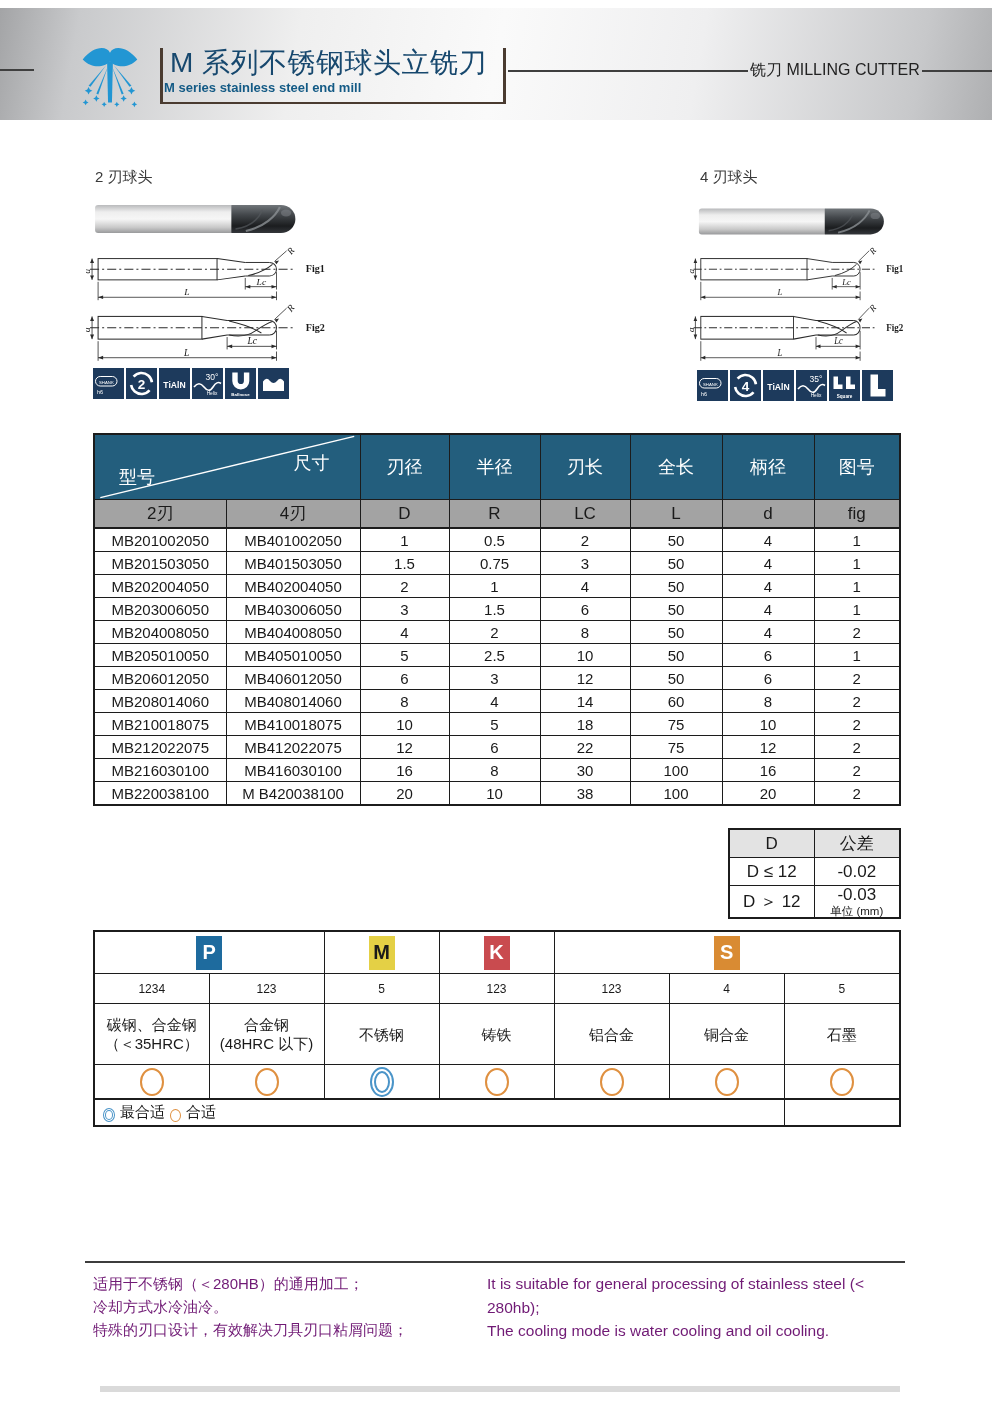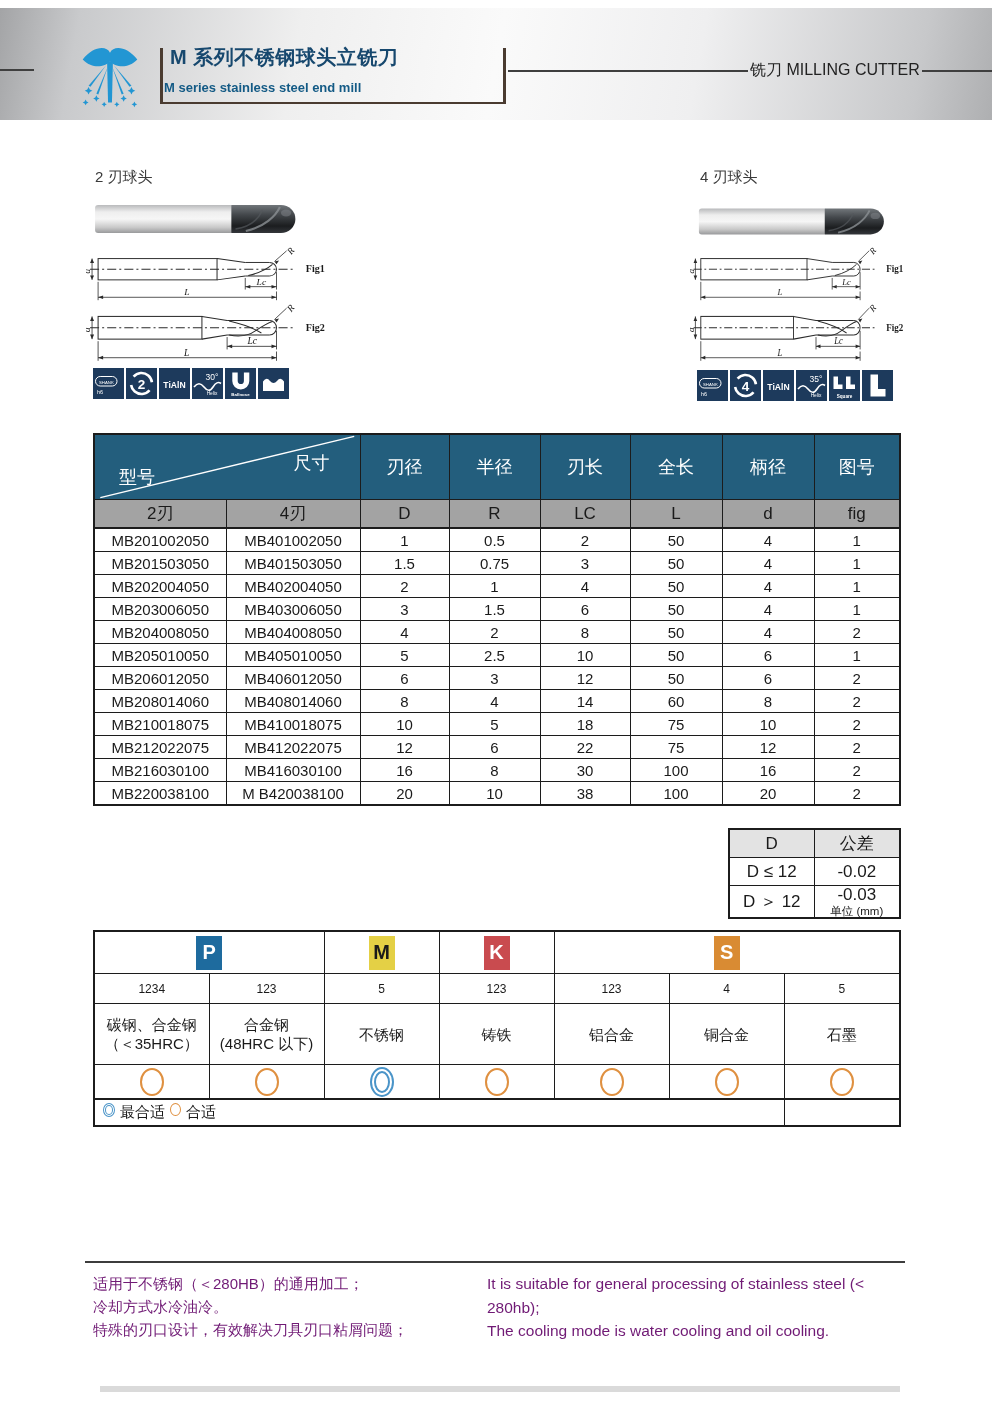--- a/index.html
+++ b/index.html
@@ -5,21 +5,21 @@
   html,body{margin:0;padding:0}
   body{width:992px;height:1403px;position:relative;background:#fff;
        font-family:"Liberation Sans",sans-serif;color:#1a1a1a;overflow:hidden}
   .abs{position:absolute}
 
   
   .top-band{top:8px;left:0;width:992px;height:112px;
     background:linear-gradient(100deg,#a3a4a6 0%,#c9cacc 8%,#efefef 30%,#fafafa 50%,#efeff0 70%,#c7c8ca 92%,#aeafb1 100%);}
   .hline{height:2px;background:#3f3f3f}
   .vbar{width:3px;background:#4a3b30}
-  .title-zh{left:170px;top:44px;font-size:20px;font-weight:bold;color:#17486e;letter-spacing:.5px;white-space:nowrap}
+  .title-zh{left:170px;top:44px;font-size:28px;font-weight:normal;color:#17486e;letter-spacing:.5px;white-space:nowrap}
   .title-en{left:164px;top:80px;font-size:13px;font-weight:bold;color:#135a85;white-space:nowrap}
   .title-underline{left:160px;top:102px;width:346px;height:2px;background:#4a3b30}
   .cat-label{left:750px;top:60px;font-size:16px;font-weight:normal;color:#222;white-space:nowrap}
 
   
   .sec-title{font-size:15px;color:#3a3a3a;white-space:nowrap}
   .badges{display:flex;gap:2px}
   .badge{width:31px;height:31px;background:var(--badge-navy,#1d3a5c);position:relative;flex:0 0 auto}
   .badge svg{display:block;width:100%;height:100%}
 
@@ -50,21 +50,21 @@
              font-size:20px;font-weight:bold}
   .mat-r1 td{height:41px}
   .mat-r2 td{height:29px;font-size:12px}
   .mat-r3 td{height:60px;line-height:19px}
   .mat-r4 td{height:33px;border-bottom:2px solid #1c1c1c}
   .circ{width:20px;height:24px;border:2px solid var(--suit-orange,#df9040);border-radius:50%;margin:0 auto}
   .circ.best{border-color:var(--suit-blue,#4a94c8);position:relative;width:20px;height:26px}
   .circ.best::after{content:"";position:absolute;inset:2px;border:2px solid var(--suit-blue,#4a94c8);border-radius:50%}
   .mat-r5 td{height:25px}
   .legend-cell{text-align:left !important;font-size:12px;padding-left:8px !important}
-  .legend-wrap{display:flex;align-items:flex-start;gap:5px}
+  .legend-wrap{display:flex;align-items:flex-end;gap:5px}
   .lg-best{display:inline-block;width:10px;height:12px;border:1.5px solid var(--suit-blue,#4a94c8);border-radius:50%;position:relative}
   .lg-best::after{content:"";position:absolute;inset:1px;border:1px solid var(--suit-blue,#4a94c8);border-radius:50%}
   .lg-ok{display:inline-block;width:9px;height:11px;border:1.5px solid var(--suit-orange,#df9040);border-radius:50%}
 
   
   .divider{left:85px;top:1261px;width:820px;height:2px;background:#3c3c3c}
   .note{font-size:15px;line-height:23px;color:#701a75}
   .note p{margin:0}
   .note-zh{left:93px;top:1272px;width:392px}
   .note-en{left:487px;top:1272px;width:424px;font-size:15.5px;line-height:23.5px}

